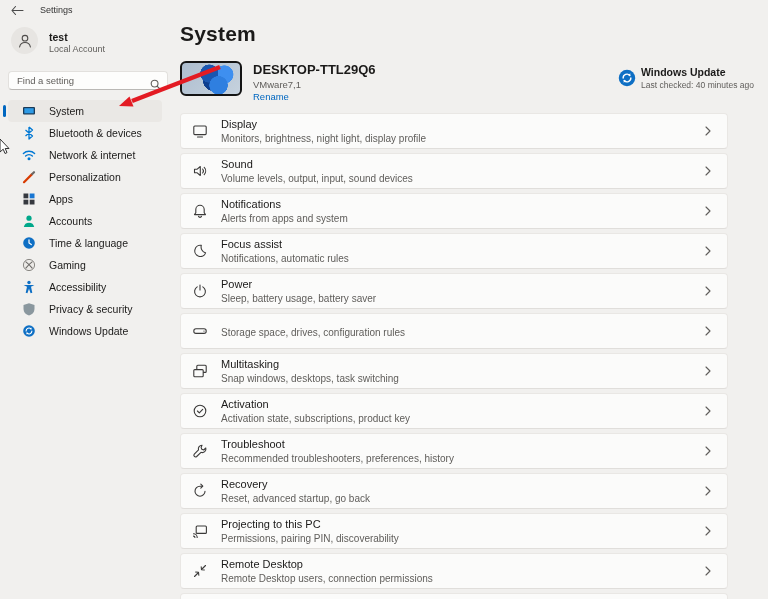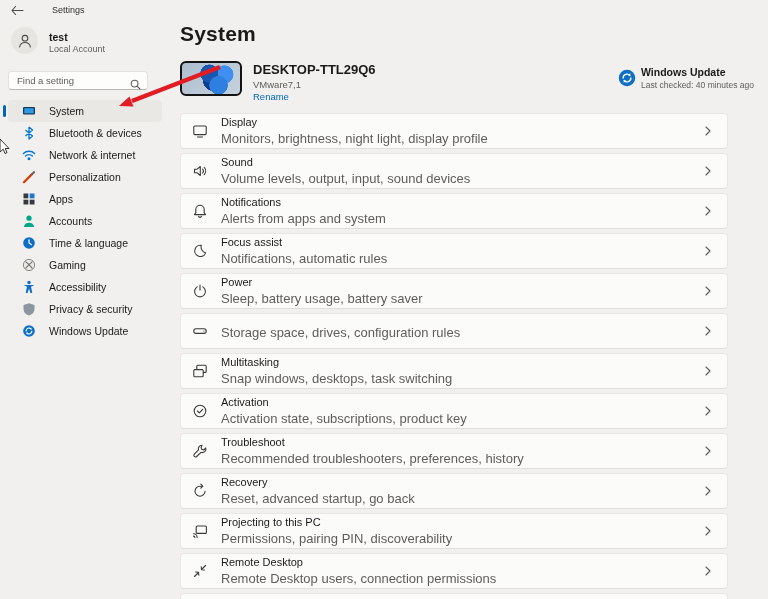--- a/index.html
+++ b/index.html
@@ -2,28 +2,28 @@
 <html><head>
 <meta charset="utf-8">
 <style>
   html,body{margin:0;padding:0;background:#f1f0ee;}
   .app{position:relative;width:768px;height:599px;background:#f1f0ee;overflow:hidden;
        font-family:"Liberation Sans",sans-serif;color:#1b1a19;}
 
   
   .titlebar{position:absolute;top:0;left:0;right:0;height:20px;display:flex;align-items:center;}
   .back-btn{margin-left:10px;width:14px;height:12px;display:flex;align-items:center;justify-content:center;}
-  .app-title{margin-left:28px;font-size:9px;color:#333;}
+  .app-title{margin-left:16px;font-size:9px;color:#333;}
 
   
   .avatar{position:absolute;left:11px;top:27px;width:27px;height:27px;border-radius:50%;
           background:#e7e5e2;display:flex;align-items:center;justify-content:center;}
   .user-name{position:absolute;left:49px;top:31px;font-size:10.5px;font-weight:bold;text-align:right;}
   .user-type{position:absolute;left:49px;top:44px;font-size:9px;color:#5f5d5a;}
-  .searchbox{position:absolute;left:8px;top:71px;width:140px;height:19px;background:#fdfdfc;
+  .searchbox{position:absolute;left:8px;top:71px;width:160px;height:19px;background:#fdfdfc;
              border:1px solid #e2e0dd;border-bottom-color:#bab8b5;border-radius:4px;box-sizing:border-box;}
   .searchbox input{position:absolute;left:0;top:0;width:100%;height:100%;border:none;background:transparent;
              outline:none;font-family:"Liberation Sans",sans-serif;font-size:9.5px;color:#1b1a19;
              padding:0 22px 0 8px;box-sizing:border-box;}
   .searchbox input::placeholder{color:#605e5b;}
   .search-ic{position:absolute;right:6px;top:4px;}
   .nav{position:absolute;left:8px;top:100px;width:154px;}
   .nav-item{position:relative;height:22px;display:flex;align-items:center;border-radius:4px;
             padding-left:14px;box-sizing:border-box;cursor:default;}
   .nav-item.selected{background:#eae8e5;}
@@ -50,21 +50,21 @@
   .upd-title{font-size:10.5px;font-weight:600;}
   .upd-status{font-size:8.5px;color:#5f5d5a;margin-top:2px;white-space:nowrap;}
 
   
   .rows{position:absolute;left:180px;top:113px;width:548px;}
   .card{height:36px;margin-bottom:4px;background:#fbfbfa;border:1px solid #e9e7e4;border-bottom-color:#e0dedb;
         border-radius:4px;display:flex;align-items:center;box-sizing:border-box;padding:0 14px 0 11px;cursor:default;}
   .card .ric{width:16px;height:16px;flex:0 0 16px;display:flex;align-items:center;justify-content:center;}
   .texts{margin-left:13px;display:flex;flex-direction:column;}
   .rtitle{font-size:11px;color:#1b1a19;}
-  .rsub{font-size:13px;color:#5f5d5a;margin-top:3px;}
+  .rsub{font-size:10px;color:#5f5d5a;margin-top:3px;}
   .chev{margin-left:auto;display:flex;align-items:center;}
   .card.partial{height:10px;margin-bottom:0;}
 
   .ic{stroke:#3b3a39;fill:none;stroke-width:1.1;stroke-linecap:round;stroke-linejoin:round;}
   .overlay{position:absolute;pointer-events:none;}
 </style>
 </head>
 <body>
 
 <div class="app">

